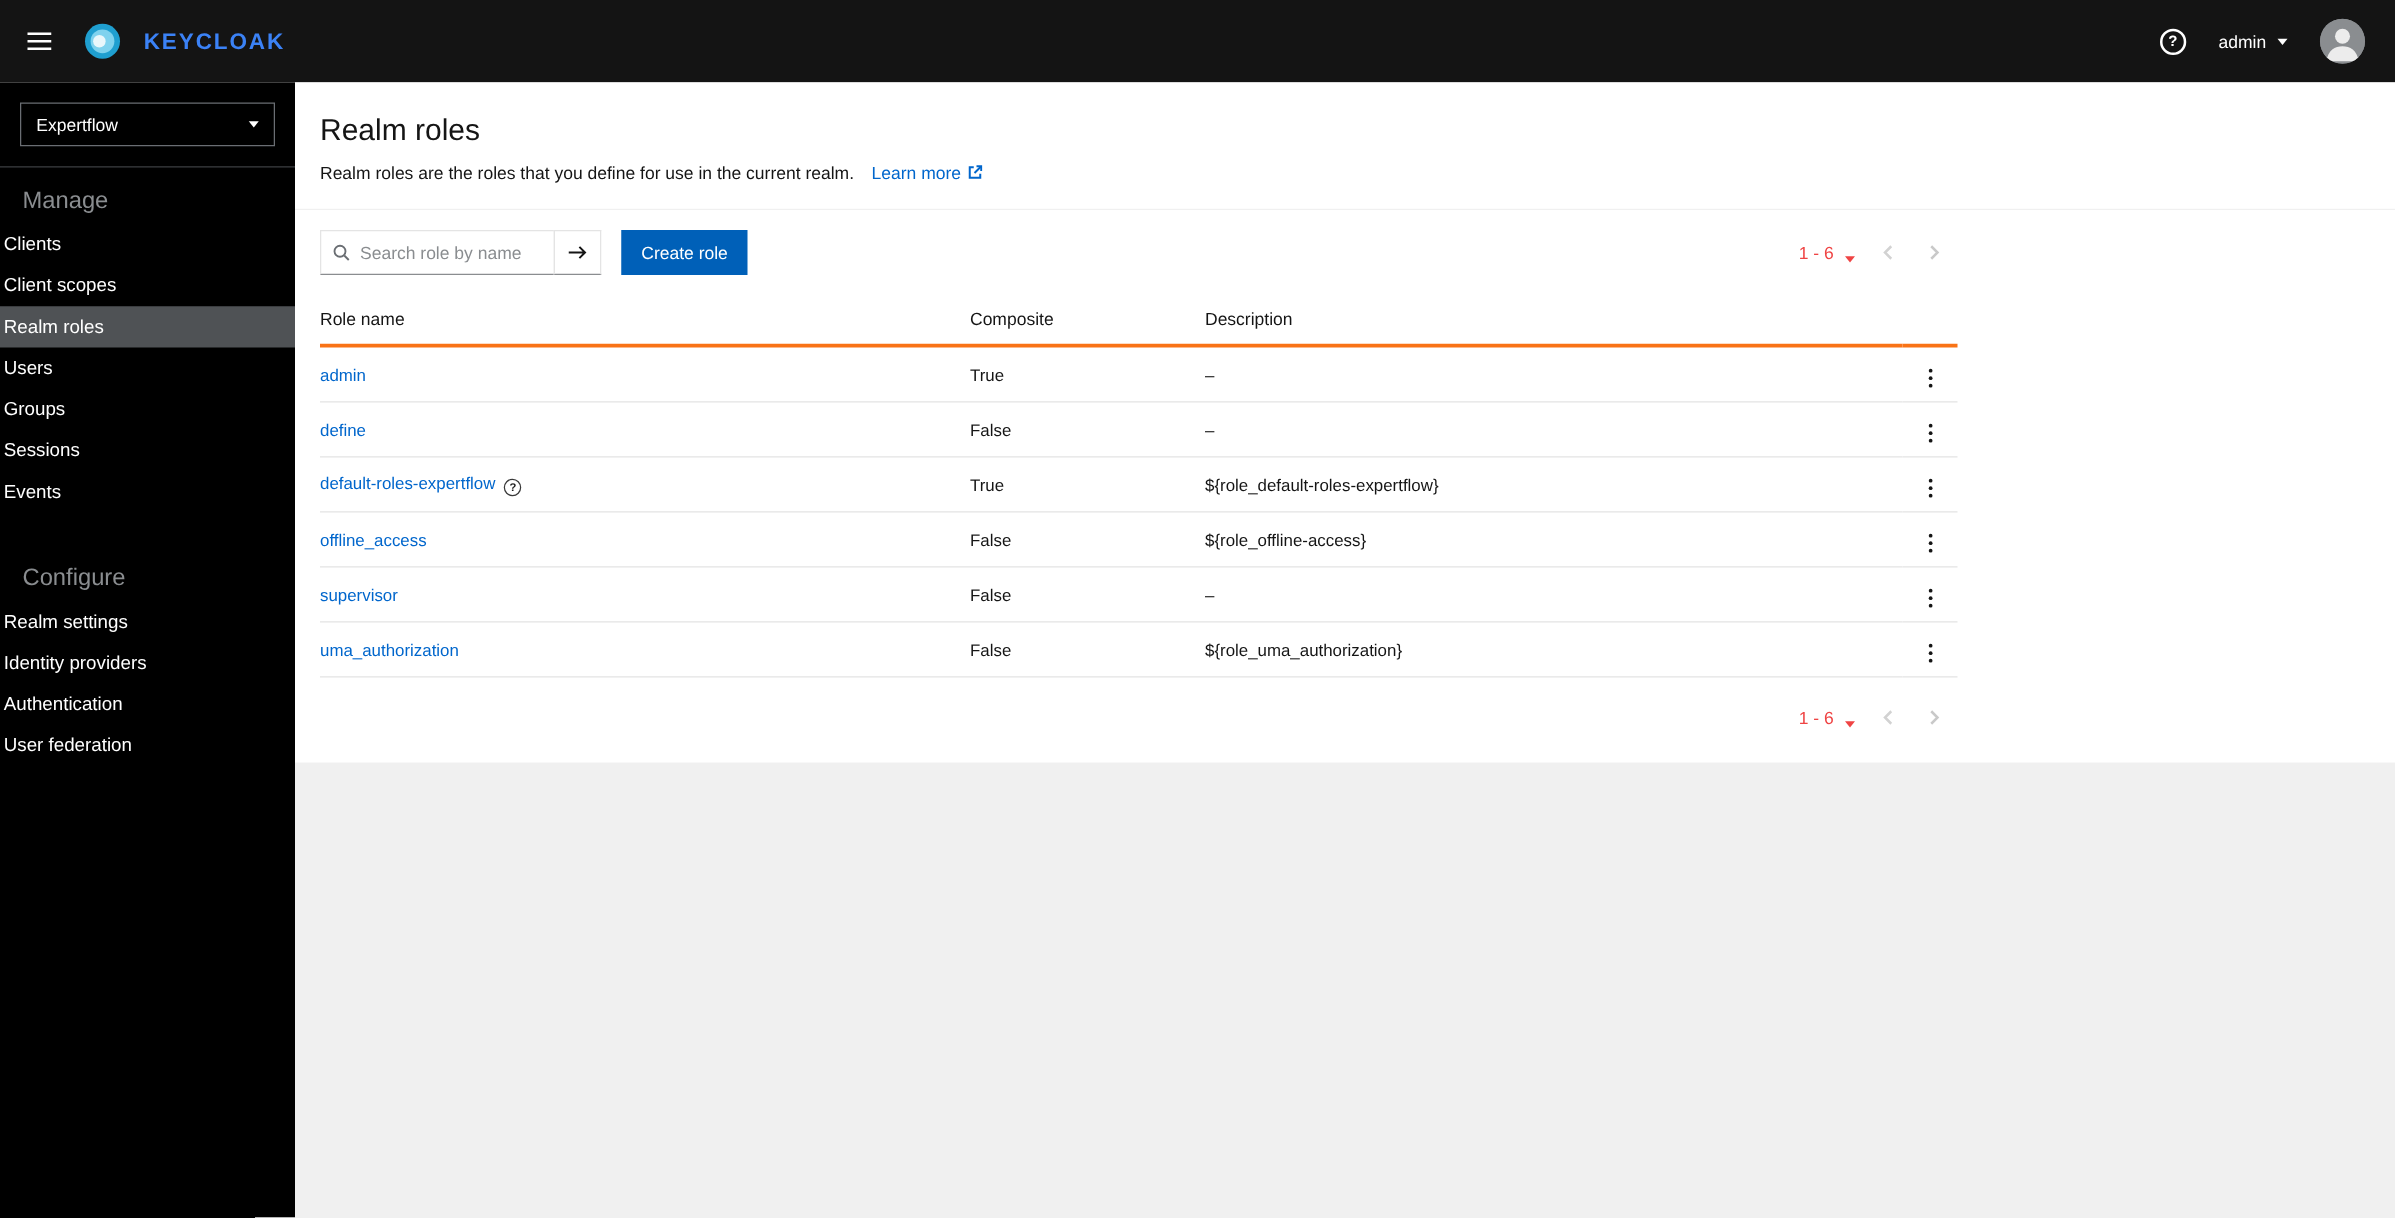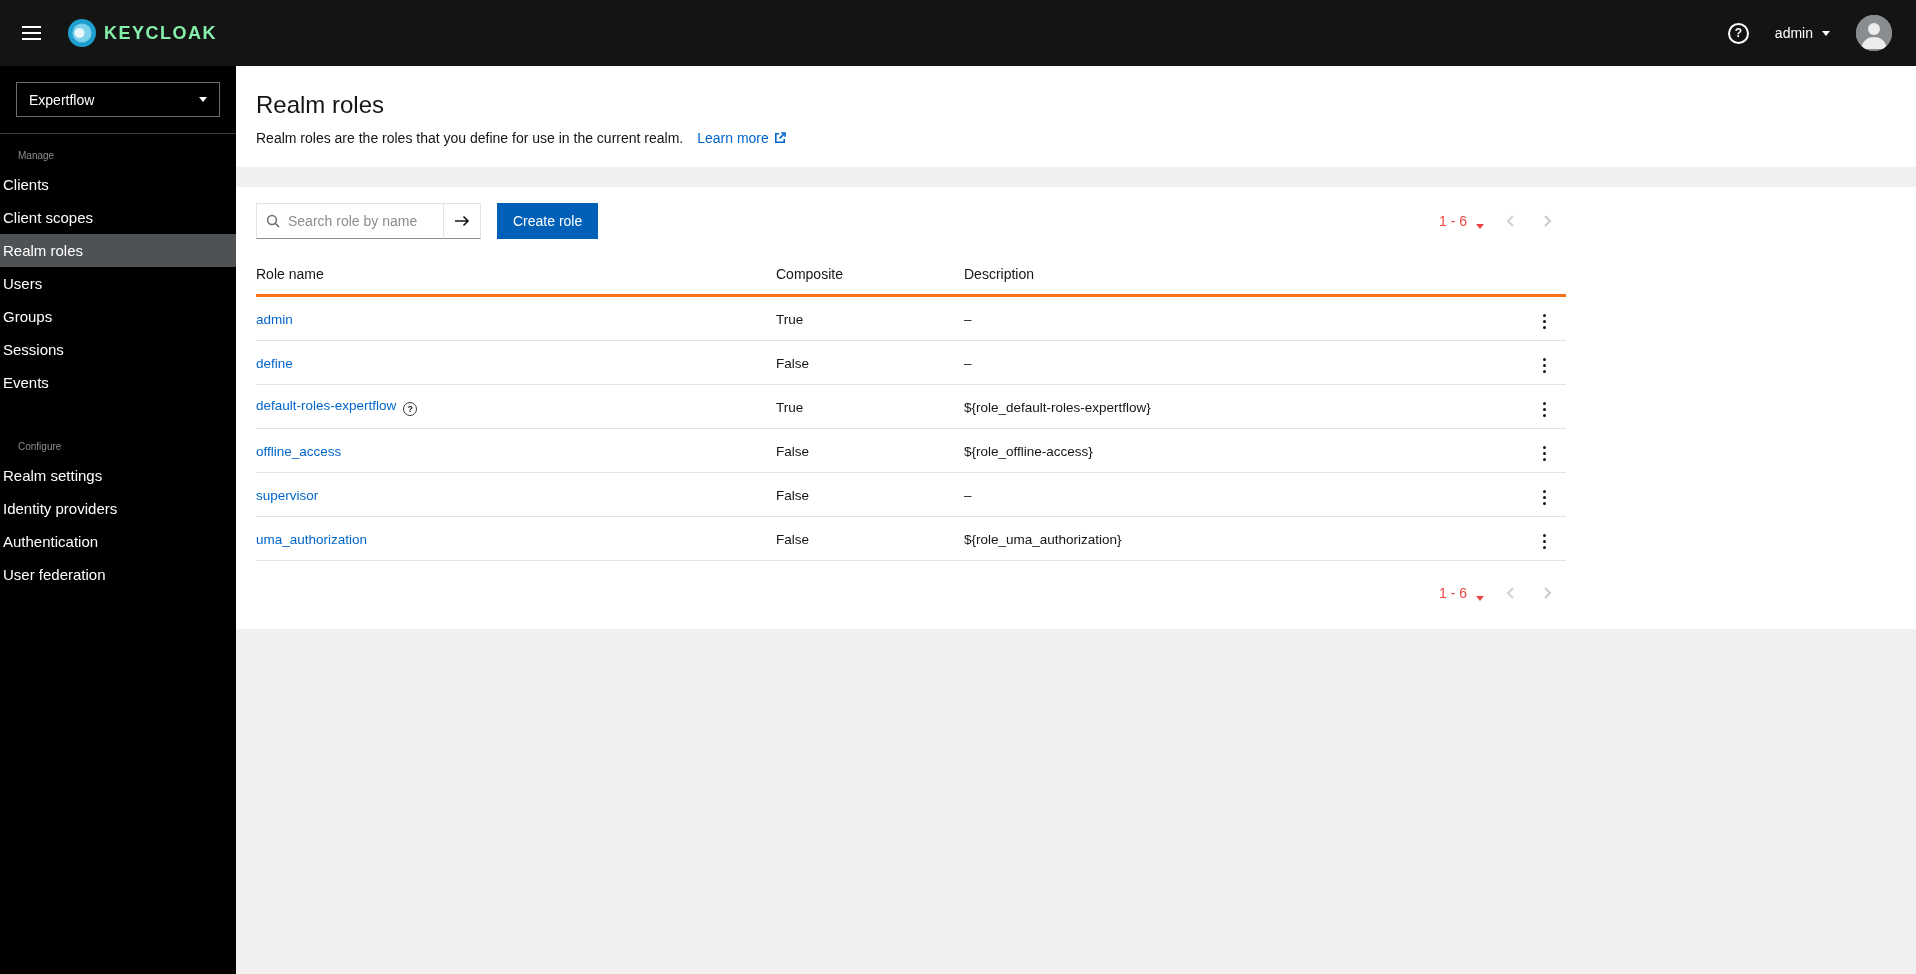--- a/index.html
+++ b/index.html
@@ -4,49 +4,49 @@
 <style>
   * { margin:0; padding:0; box-sizing:border-box; }
   html,body { height:100%; }
   body { font-family:"Liberation Sans", sans-serif; background:#f0f0f0; color:#151515; min-width:1200px; }
 
   
   .masthead { height:66px; background:#141414; display:flex; align-items:center; padding:0 24px 0 16px; }
   .hamburger { background:none; border:none; display:flex; flex-direction:column; gap:4px; padding:9px 6px; cursor:pointer; }
   .hamburger i { display:block; width:19px; height:2px; background:#fff; }
   .brand { display:flex; align-items:center; gap:7px; margin-left:20px; }
-  .brand-text { font-size:18px; font-weight:bold; letter-spacing:1.5px; color:#86efac; }
+  .brand-text { font-size:18px; font-weight:bold; letter-spacing:1.5px; color:#3b82f6;margin-left:11px; }
   .masthead-right { margin-left:auto; display:flex; align-items:center; gap:26px; }
   .help-btn { width:21px; height:21px; border:2px solid #fff; border-radius:50%; color:#fff; font-size:12px; font-weight:bold;
               display:flex; align-items:center; justify-content:center; background:none; cursor:pointer; line-height:1; }
   .user-menu { display:flex; align-items:center; gap:9px; color:#fff; font-size:14px; cursor:pointer; background:none; border:none; font-family:inherit; }
   .caret { width:0; height:0; border-left:4px solid transparent; border-right:4px solid transparent; border-top:5px solid currentColor; display:inline-block; }
   .avatar { width:36px; height:36px; border-radius:50%; overflow:hidden; background:#8a8d90; display:block; cursor:pointer; }
 
   
   .layout { display:flex; min-height:calc(100vh - 66px); }
 
   
   .sidebar { width:236px; flex:0 0 236px; background:#000000; color:#fff; padding-top:16px; }
   .realm-selector-wrap { padding:0 16px 16px; border-bottom:1px solid #3c3f42; }
   .realm-selector { border:1px solid #6a6e73; height:35px; display:flex; align-items:center; justify-content:space-between;
                     padding:0 12px; font-size:14px; cursor:pointer; color:#fff; background:none; width:100%; font-family:inherit; }
-  .nav-title { padding:16px 18px 7px; font-size:10px; color:#8a8d90; }
+  .nav-title { padding:16px 18px 7px; font-size:19px; color:#8a8d90; }
   .nav-section.second { margin-top:26px; }
   .nav-item { padding:8px 3px; font-size:15px; cursor:pointer; color:#fff; }
   .nav-item.current { background:#4f5255; }
 
   
   main { flex:1; min-width:0; background:#f0f0f0; }
   .page-header { background:#fff; padding:25px 20px 21px; }
   .page-title { font-size:24px; font-weight:500; color:#151515; }
   .page-desc { margin-top:11px; font-size:14px; display:flex; align-items:center; gap:14px; color:#151515; }
   .learn-more { color:#0066cc; text-decoration:none; display:inline-flex; align-items:center; gap:5px; cursor:pointer; }
 
-  .card { background:#fff; margin-top:20px; padding:16px 350px 24px 20px; }
+  .card { background:#fff; margin-top:1px; padding:16px 350px 24px 20px; }
   .toolbar { display:flex; align-items:center; }
   .search-wrap { position:relative; display:flex; }
   .search-icon { position:absolute; left:10px; top:11px; pointer-events:none; }
   .search-input { width:188px; height:36px; border:1px solid #e4e4e4; border-bottom-color:#8a8d90; padding:0 8px 0 31px;
                   font-size:14px; font-family:inherit; color:#151515; background:#fff; }
   .search-input::placeholder { color:#8a8d90; }
   .search-go { width:38px; height:36px; border:1px solid #e4e4e4; border-bottom-color:#8a8d90; margin-left:-1px; background:#fff;
                cursor:pointer; display:flex; align-items:center; justify-content:center; }
   .btn-primary { height:36px; background:#0060b8; color:#fff; border:none; padding:0 16px; font-size:14px; margin-left:16px;
                  cursor:pointer; font-family:inherit; }

